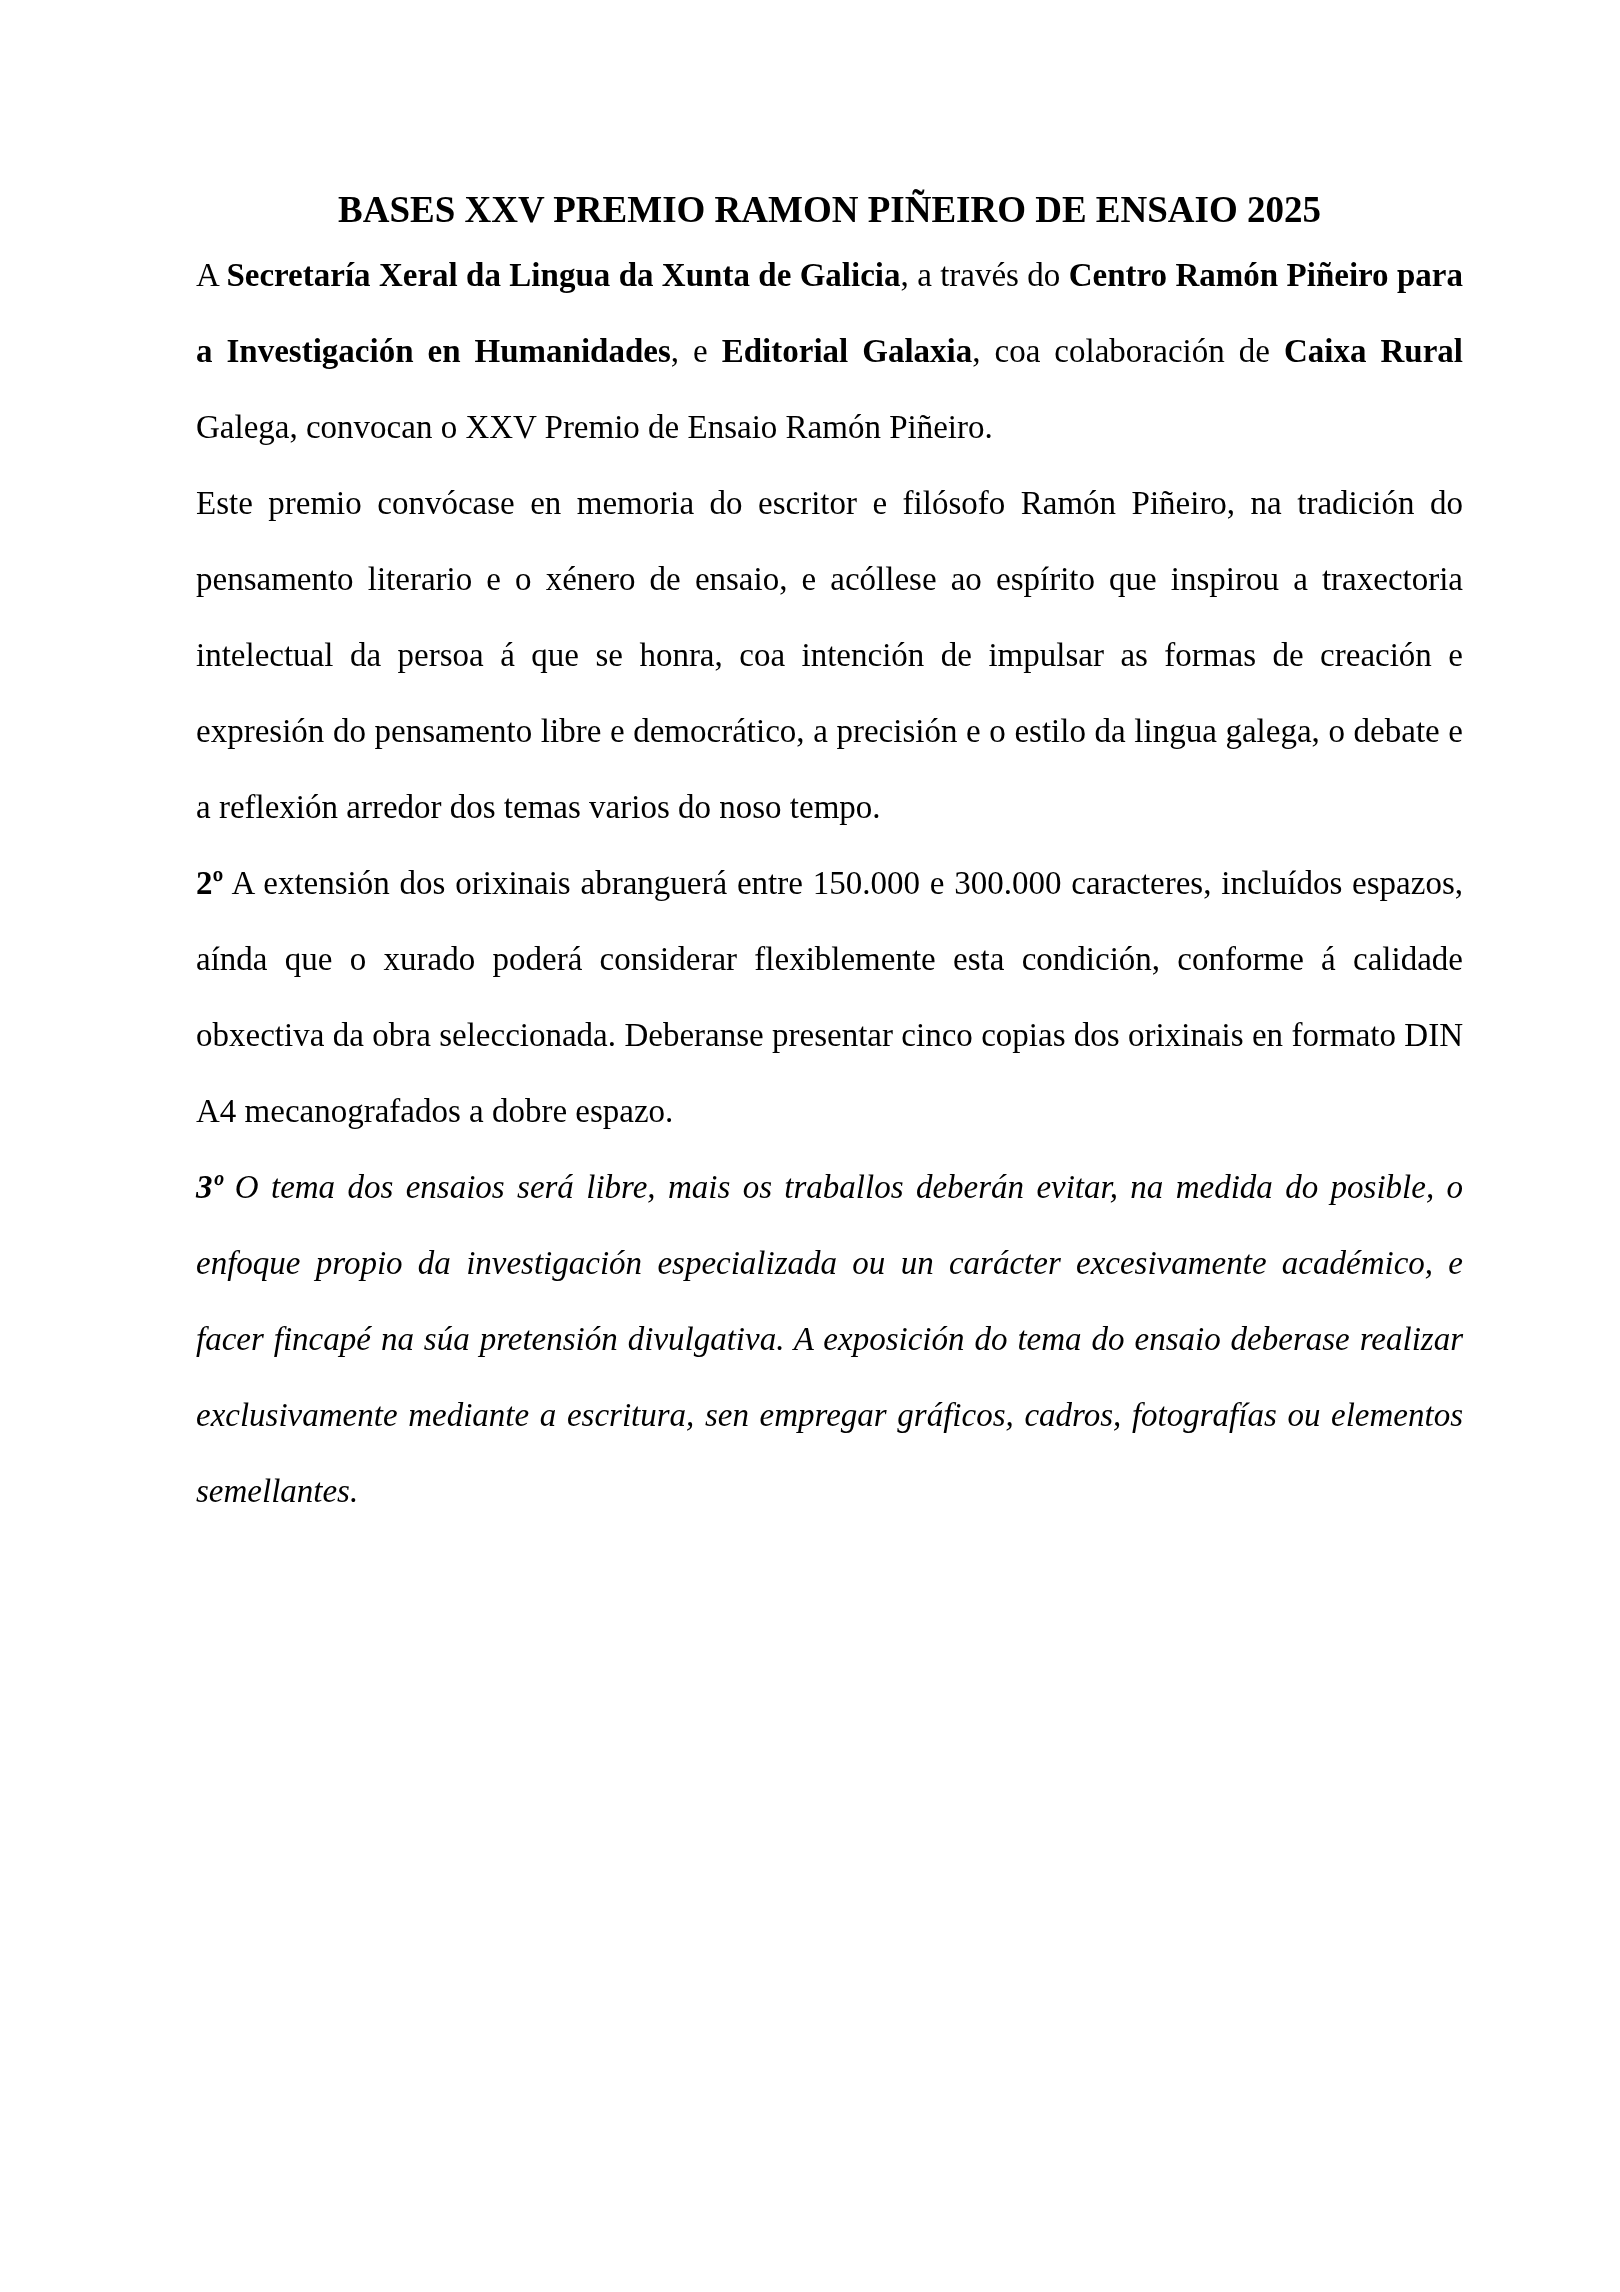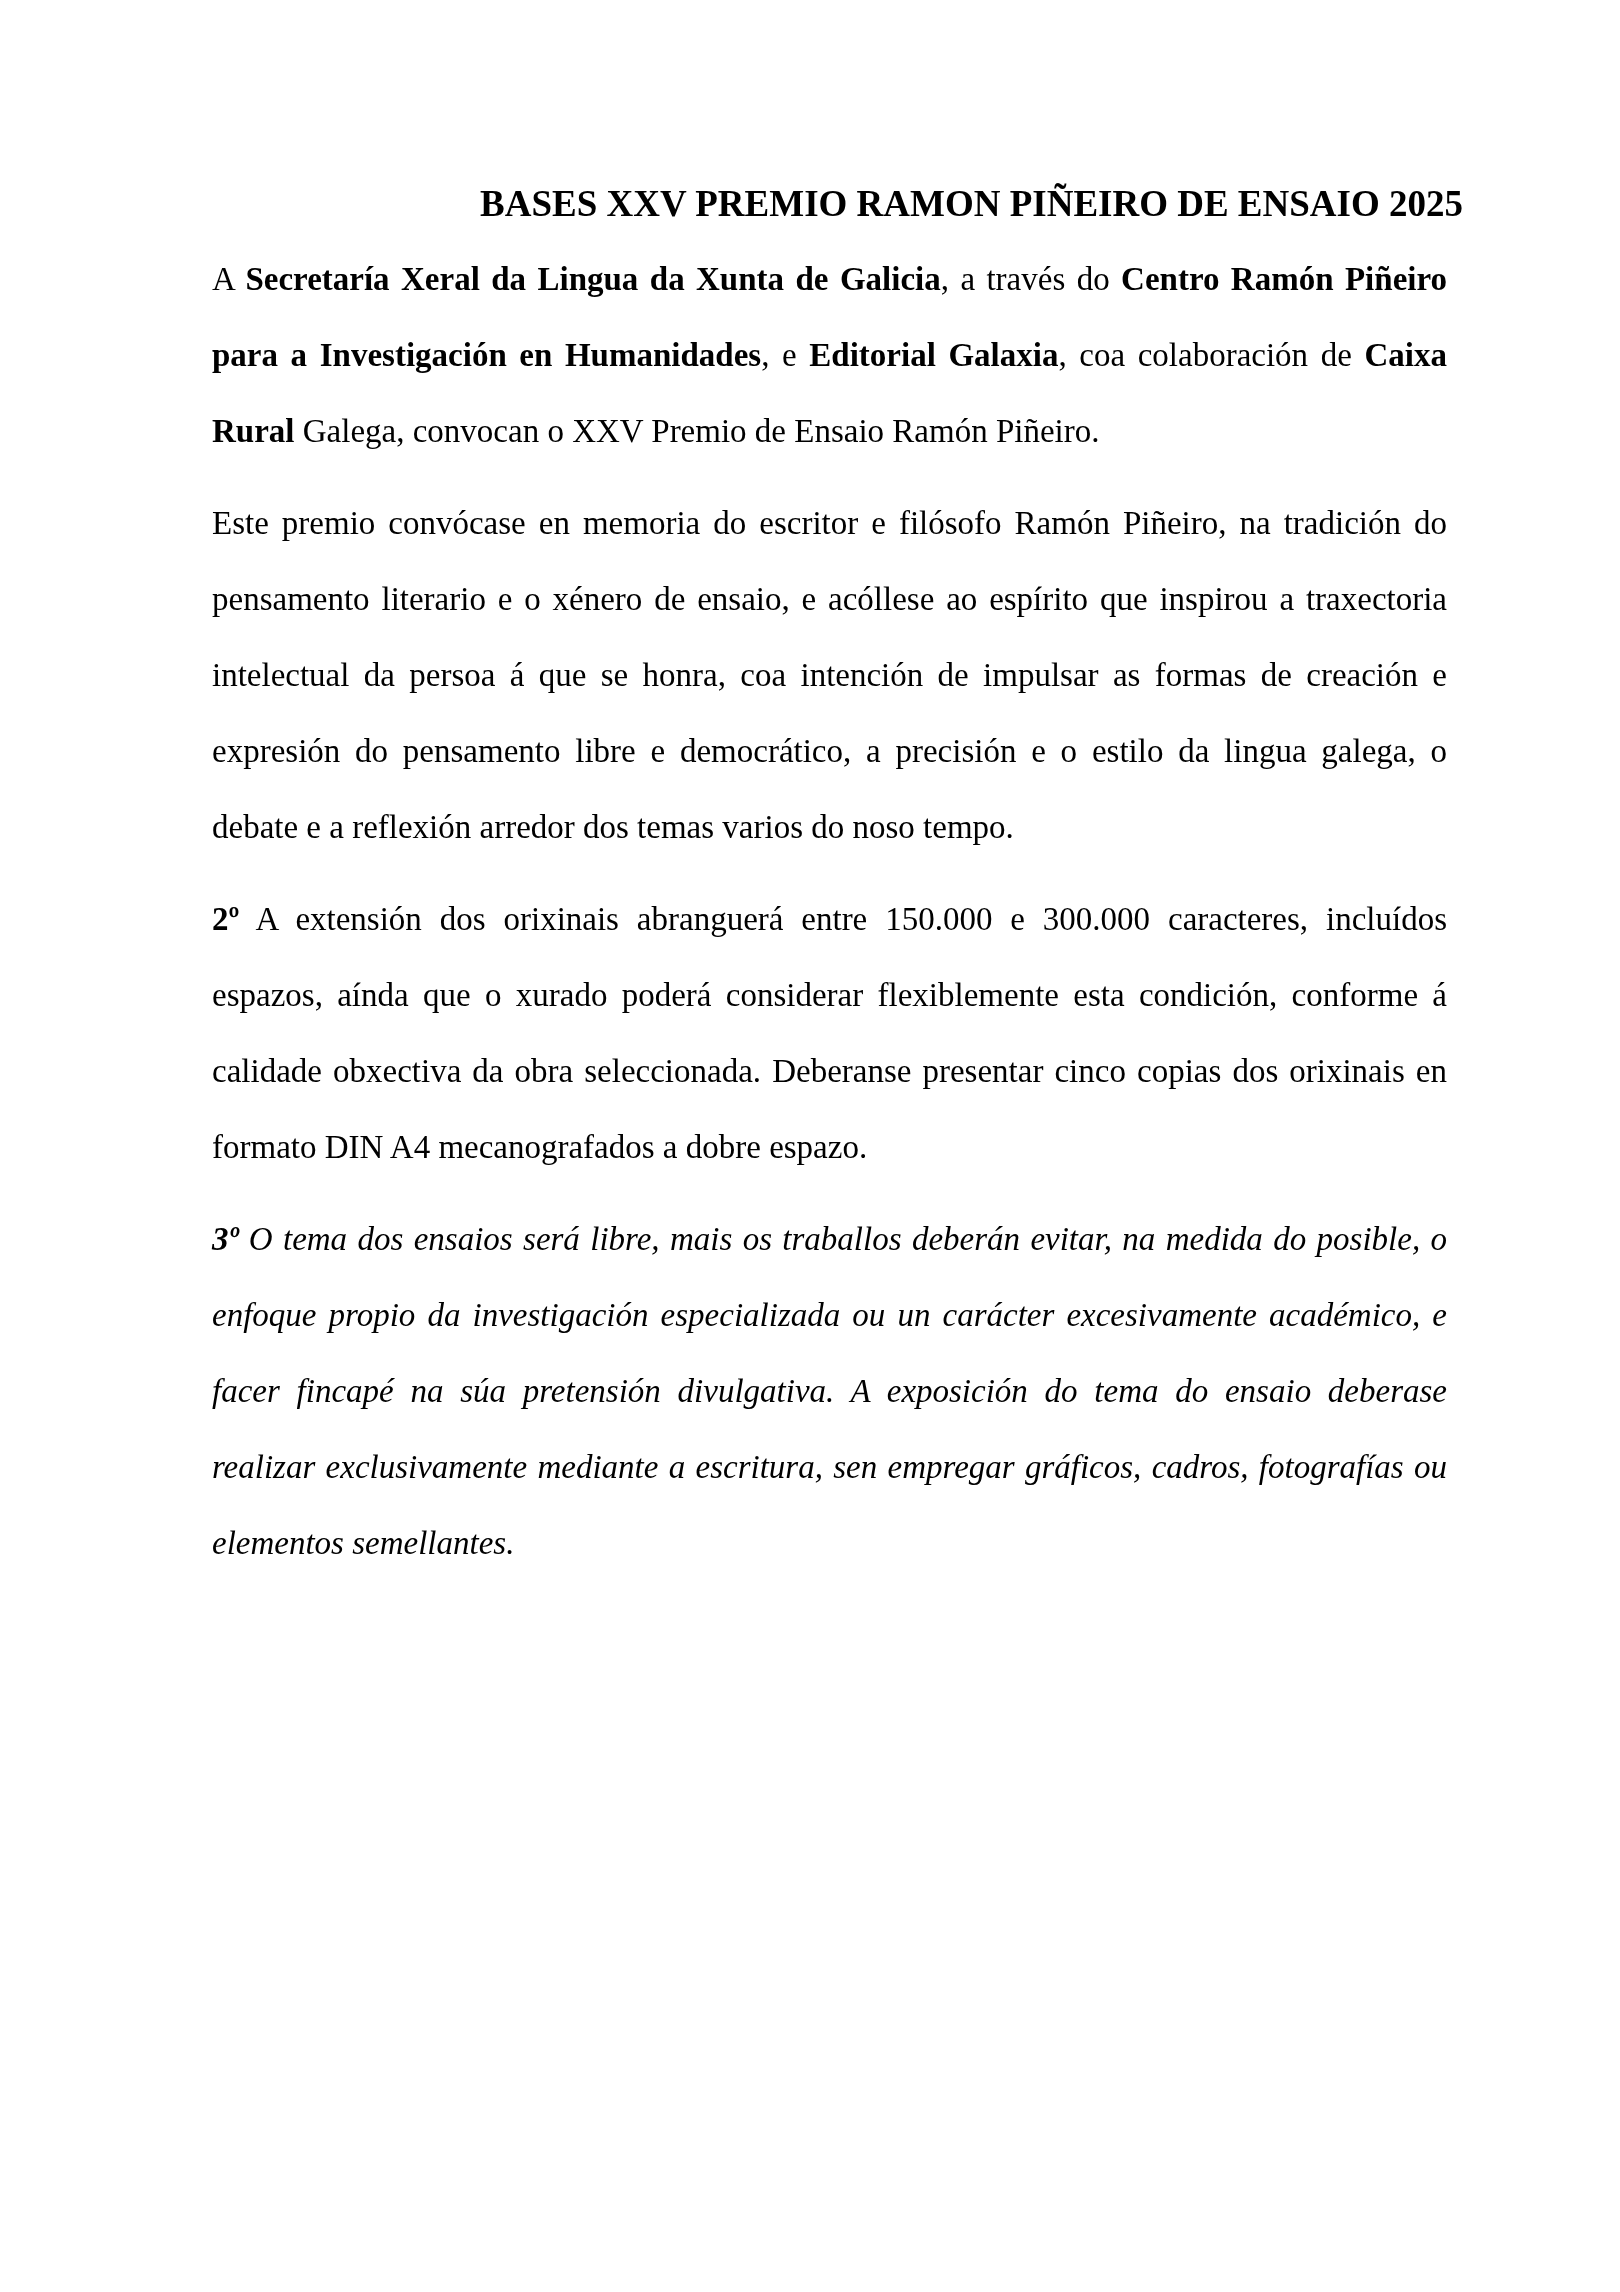--- a/index.html
+++ b/index.html
@@ -19,29 +19,29 @@
   .content {
     position: absolute;
     left: 196px;
     top: 182px;
     width: 1267px;
   }
   .doc-title {
     font-size: 37px;
     line-height: 43px;
     font-weight: bold;
-    margin: 0;
-    text-align: right;
+    margin: 6px;
+    text-align: center;
     white-space: nowrap;
   }
   p.body-para {
     font-size: 33px;
     line-height: 76px;
     text-align: justify;
-    margin: 16px;
+    margin: 0;
   }
   p.body-para b { font-weight: bold; }
   .para-intro   { margin-top: 137px; }
   .para-memoria { margin-top: 0; }
   .para-base1   { margin-top: 88px; }
   .para-base2   { margin-top: 21.6px; }
   .para-base3   { margin-top: 21.6px; font-style: italic; }
 </style>
 </head>
 <body>

